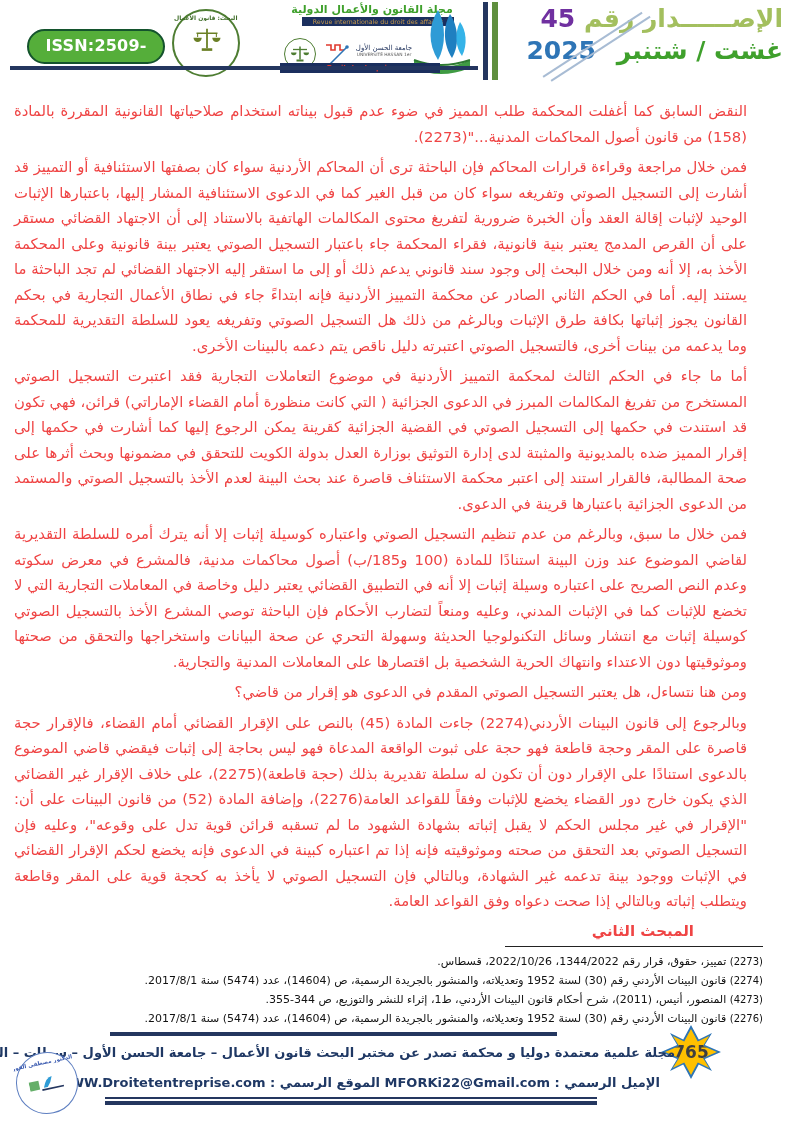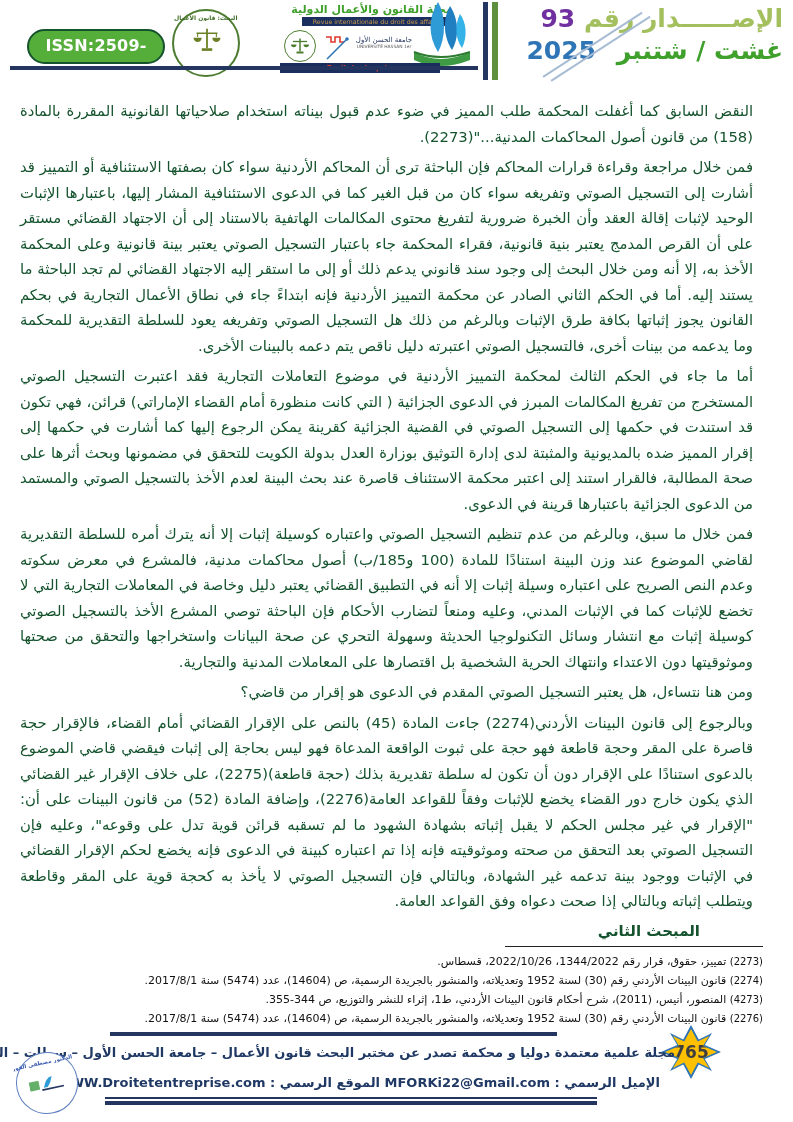--- a/index.html
+++ b/index.html
@@ -19,21 +19,21 @@
     border:2px solid #4e7d32;background:#fff;text-align:center;box-sizing:border-box;
   }
   .lab-logo .arc-top{position:absolute;top:3px;left:0;right:0;font-size:6px;color:#3f6d28;font-weight:bold;white-space:nowrap;overflow:hidden;}
   .lab-logo .arc-bottom{position:absolute;bottom:4px;left:0;right:0;font-size:4.6px;color:#3f6d28;white-space:nowrap;overflow:hidden;}
   .lab-logo svg{position:absolute;left:18px;top:14px;}
   .banner{
     position:absolute;left:272px;top:3px;width:200px;height:70px;background:#fff;
   }
   .banner-title{color:#3fa02c;font-weight:bold;font-size:11px;text-align:center;direction:rtl;white-space:nowrap;}
   .banner-sub{background:#1b2f5e;color:#c89a4a;font-size:6.3px;text-align:center;line-height:9px;height:9px;white-space:nowrap;overflow:hidden;margin:1px 18px 0 30px;}
-  .banner-row{position:relative;height:38px;margin-top:2px;text-decoration:underline;}
+  .banner-row{position:relative;height:38px;margin-top:10px;text-decoration:underline;}
   .mini-logo{position:absolute;left:12px;top:2px;width:32px;height:32px;border-radius:50%;border:1.5px solid #4e7d32;box-sizing:border-box;}
   .mini-logo svg{position:absolute;left:5px;top:5px;}
   .chart-ic{position:absolute;left:52px;top:3px;}
   .univ{position:absolute;left:82px;top:8px;width:60px;text-align:center;}
   .univ-ar{font-size:7px;color:#24365f;direction:rtl;white-space:nowrap;}
   .univ-fr{font-size:4.4px;color:#555;white-space:nowrap;}
   .feather{position:absolute;left:138px;top:-28px;}
   .banner-web{
     position:absolute;left:8px;bottom:0;width:160px;height:10px;background:#1b2f5e;
     color:#e03a2f;font-size:7px;font-weight:bold;text-align:center;line-height:10px;white-space:nowrap;
@@ -46,22 +46,22 @@
   .issue-label{color:#a3bf5e;}
   .issue-num{color:#7030a0;}
   .issue-line2{font-size:25px;font-weight:bold;white-space:nowrap;margin-top:3px;}
   .issue-months{color:#3fa02c;margin-left:12px;}
   .issue-year{color:#2e75b6;}
   .diag{position:absolute;height:1.5px;background:#a8bcd4;transform:rotate(-33deg);transform-origin:left center;}
   .diag1{left:543px;top:76px;width:118px;}
   .diag2{left:551px;top:80px;width:118px;}
   
   .body-text{
-    position:absolute;top:98px;left:20px;width:733px;direction:rtl;
-    font-size:14.8px;line-height:25.5px;color:#14532d;text-align:justify;
+    position:absolute;top:98px;left:14px;width:733px;direction:rtl;
+    font-size:14.8px;line-height:25.5px;color:#ef4444;text-align:justify;
   }
   .body-text p{margin:0 0 5px 0;}
   .section-heading{font-weight:bold;font-size:15px;padding-right:53px;margin-top:2px;direction:rtl;}
   
   .footnotes{
     position:absolute;top:946px;left:30px;width:733px;direction:rtl;text-align:right;
     font-size:11px;line-height:19px;color:#111;
   }
   .fn-sep{width:258px;border-top:1.5px solid #222;margin-bottom:5px;}
   .fn-marker{font-size:10px;vertical-align:top;font-weight:normal;}
@@ -154,21 +154,21 @@
     <div class="banner-web">www.Droitetentreprise.com</div>
   </div>
 
   <div class="header-rule"></div>
   <div class="vbar-navy"></div>
   <div class="vbar-green"></div>
 
   <div class="issue">
     <div class="issue-line1">
       <span class="issue-label">الإصــــــدار رقم</span>
-      <span class="issue-num">93</span>
+      <span class="issue-num">45</span>
     </div>
     <div class="issue-line2">
       <span class="issue-months">غشت / شتنبر</span>
       <span class="issue-year">2025</span>
     </div>
   </div>
   <div class="diag diag1"></div>
   <div class="diag diag2"></div>
 
   <div class="body-text">

